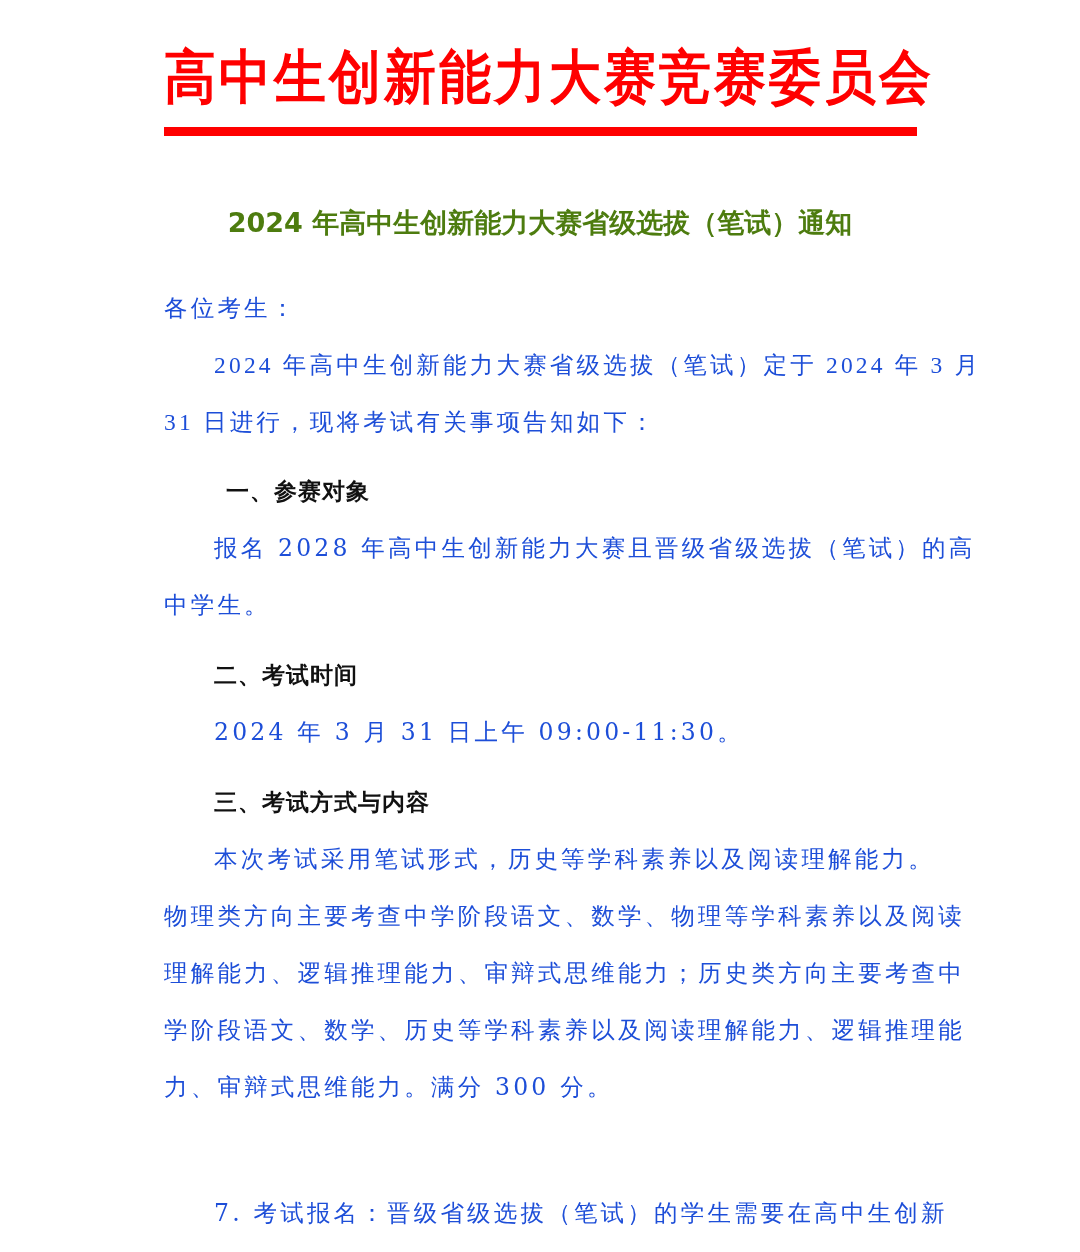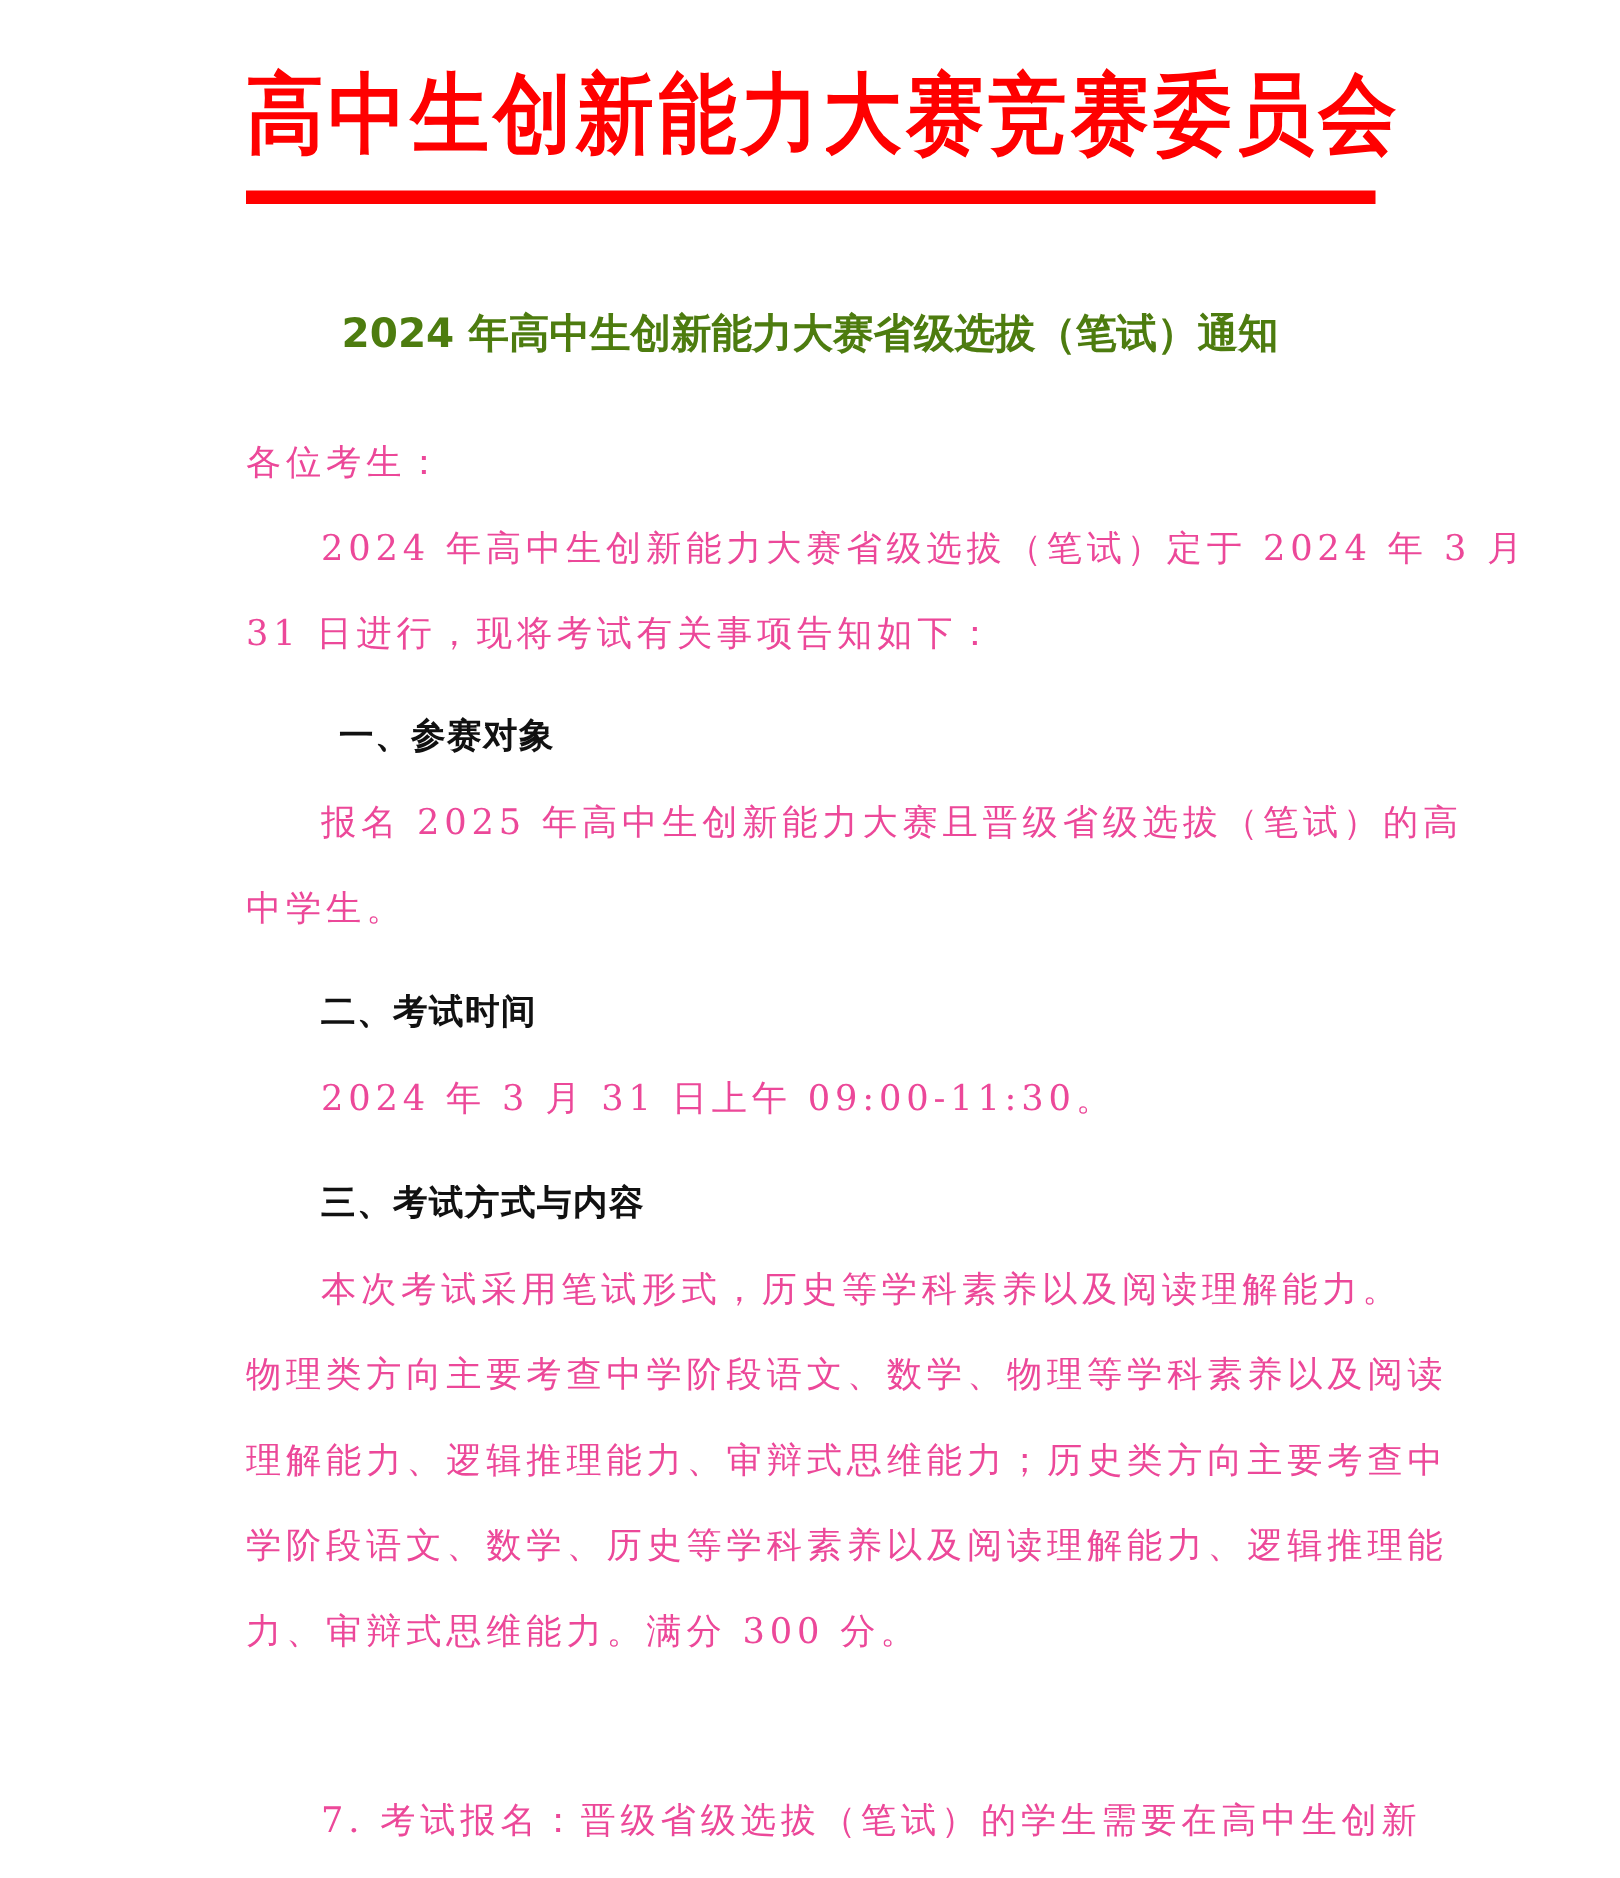--- a/index.html
+++ b/index.html
@@ -17,21 +17,21 @@
       position: absolute; left: 164px; top: 127px; width: 753px; height: 9px;
       background: #ff0000;
     }
     .doc-title {
       position: absolute; left: 0; top: 203px; width: 1080px; text-align: center;
       font-family: "DejaVu Sans", sans-serif; font-weight: bold; font-size: 27px;
       color: #4d7c0f; line-height: 40px;
     }
     .body-text {
       position: absolute; left: 164px; width: 753px;
-      font-family: "DejaVu Serif", serif; font-size: 23.5px; color: #ec4899;
+      font-family: "DejaVu Serif", serif; font-size: 23.5px; color: #1d4ed8;
       line-height: 57px; letter-spacing: 3.2px; white-space: nowrap;
     }
     .indent { padding-left: 50px; }
     .heading {
       position: absolute; left: 214px; font-family: "DejaVu Sans", sans-serif;
       font-weight: bold; font-size: 23px; color: #111; line-height: 40px; letter-spacing: 1px;
     }
     .line { display: block; height: 57px; }
   </style>
 </head>
@@ -53,28 +53,28 @@
       <span>委</span>
       <span>员</span>
       <span>会</span>
     </div>
   <div class="rule"></div>
 
   <div class="doc-title">2024 年高中生创新能力大赛省级选拔（笔试）通知</div>
 
   <div class="body-text" style="top:280px;">各位考生：</div>
 
-  <div class="body-text" style="top:337px;">
+  <div class="body-text" style="top:337px;font-family:Liberation Serif, serif;">
     <span class="line indent">2024 年高中生创新能力大赛省级选拔（笔试）定于 2024 年 3 月</span>
     <span class="line">31 日进行，现将考试有关事项告知如下：</span>
   </div>
 
   <div class="heading" style="top:471px;margin-left:12px;">一、参赛对象</div>
   <div class="body-text" style="top:520px;">
-    <span class="line indent">报名 2025 年高中生创新能力大赛且晋级省级选拔（笔试）的高</span>
+    <span class="line indent">报名 2028 年高中生创新能力大赛且晋级省级选拔（笔试）的高</span>
     <span class="line">中学生。</span>
   </div>
 
   <div class="heading" style="top:655px;">二、考试时间</div>
   <div class="body-text" style="top:704px;">
     <span class="line indent">2024 年 3 月 31 日上午 09:00-11:30。</span>
   </div>
 
   <div class="heading" style="top:782px;">三、考试方式与内容</div>
   <div class="body-text" style="top:831px;">

